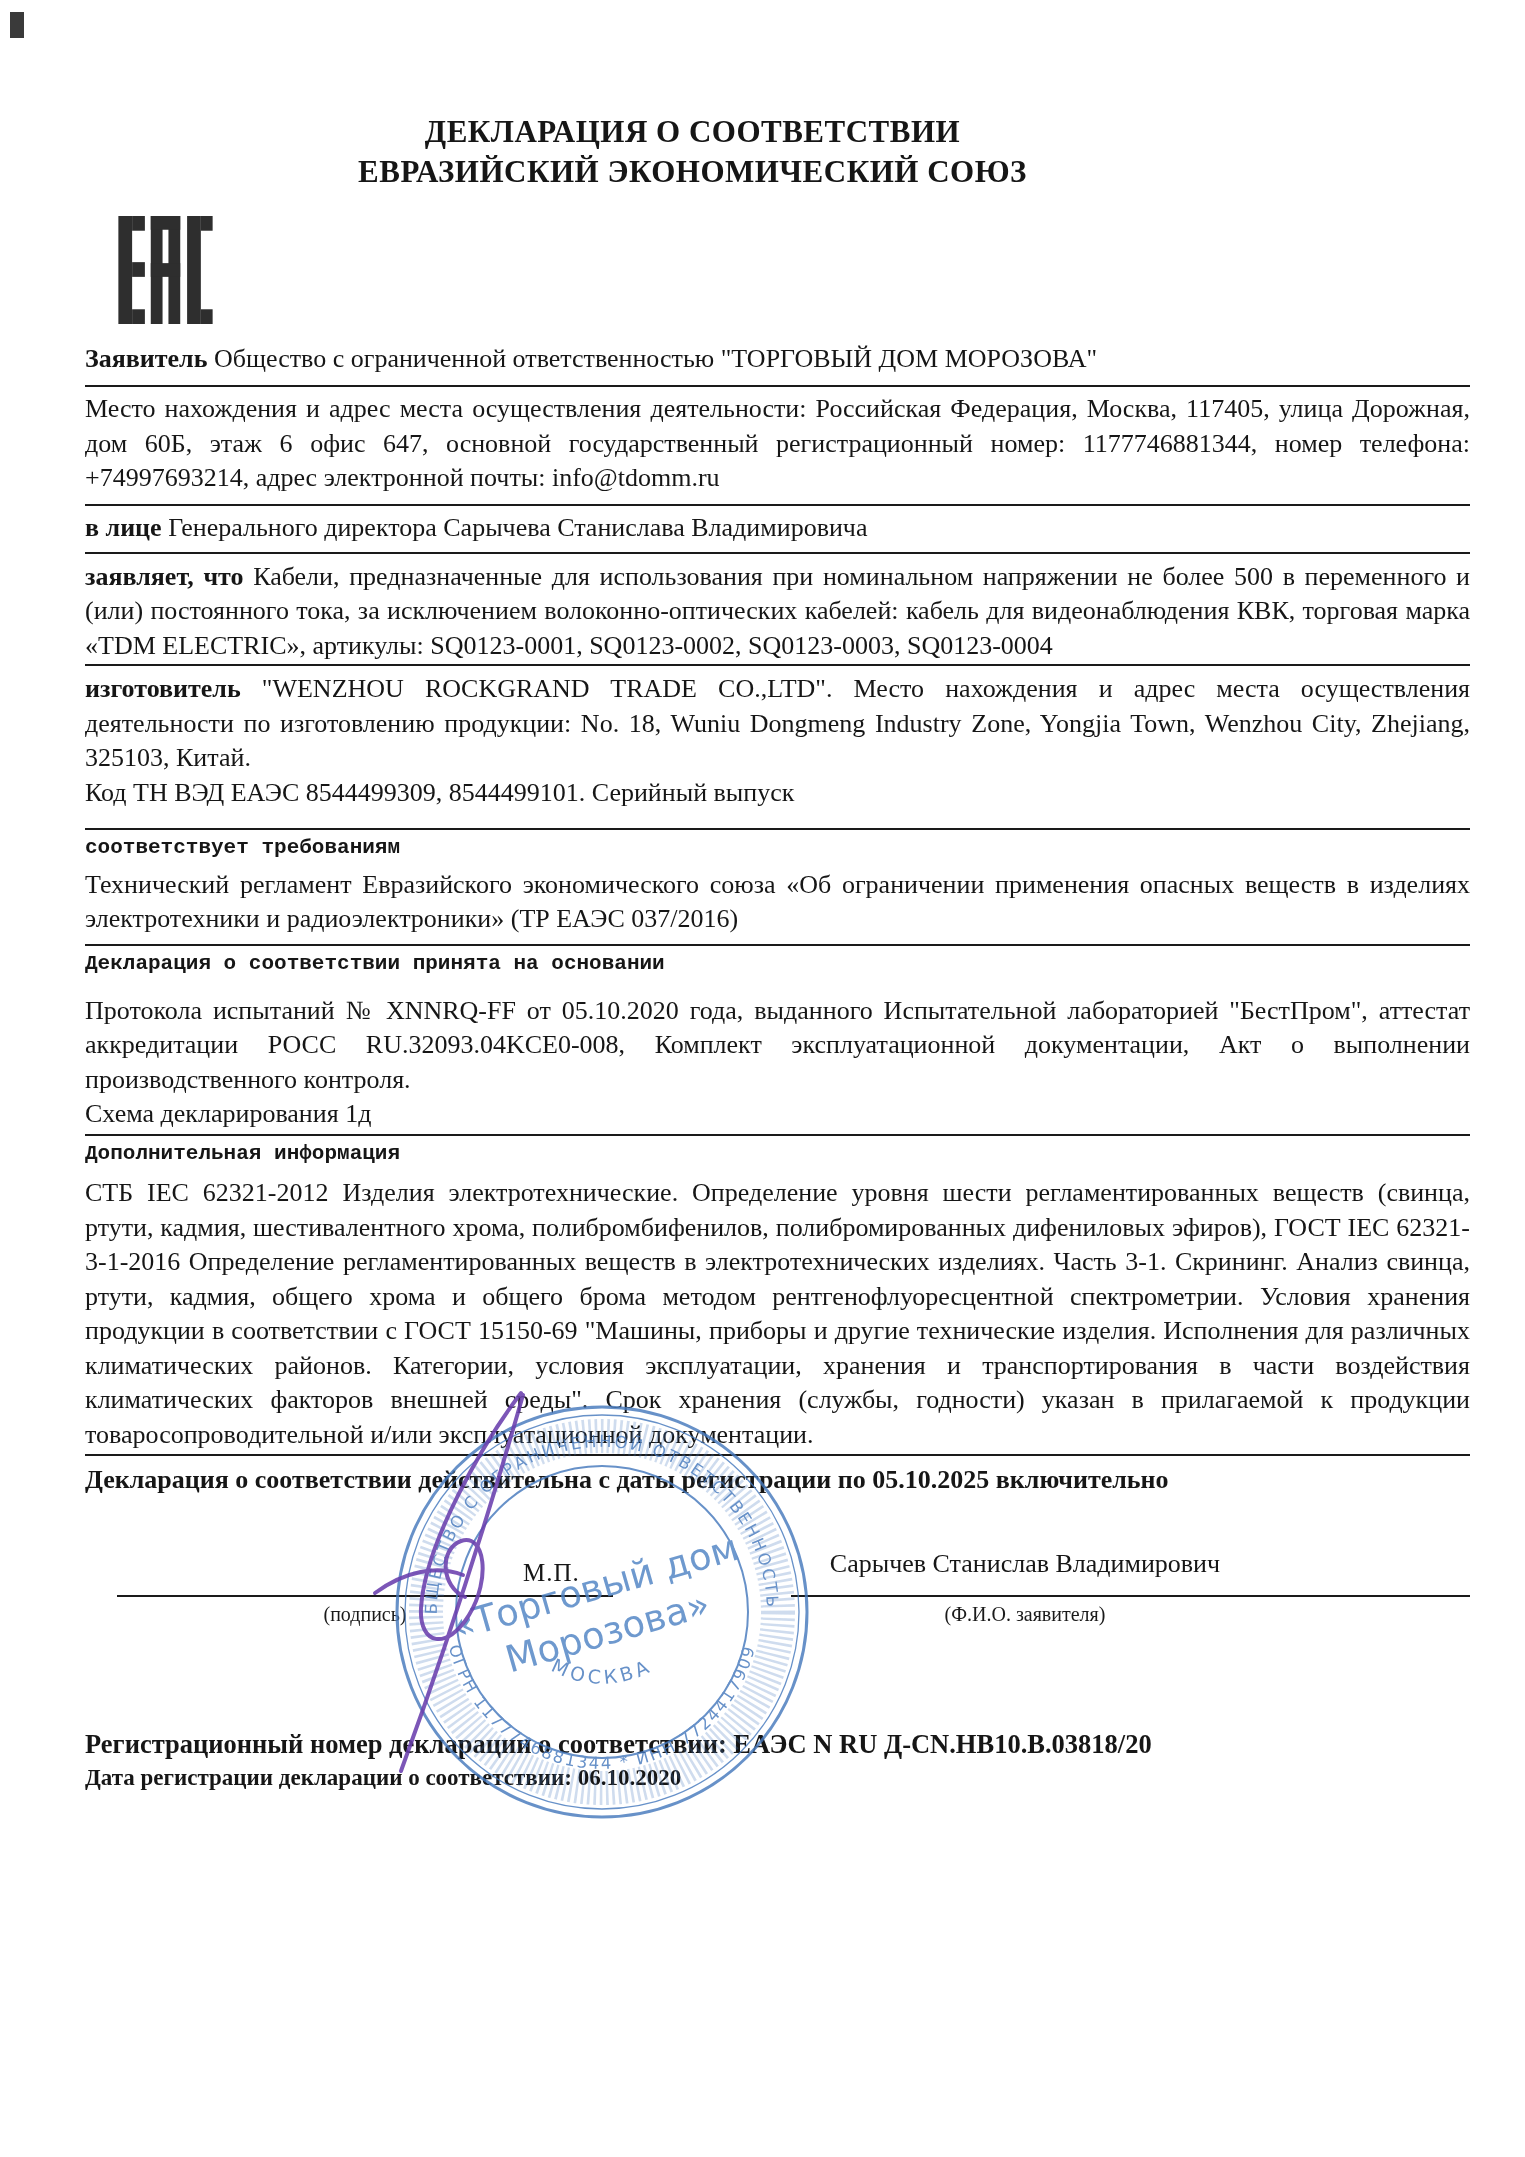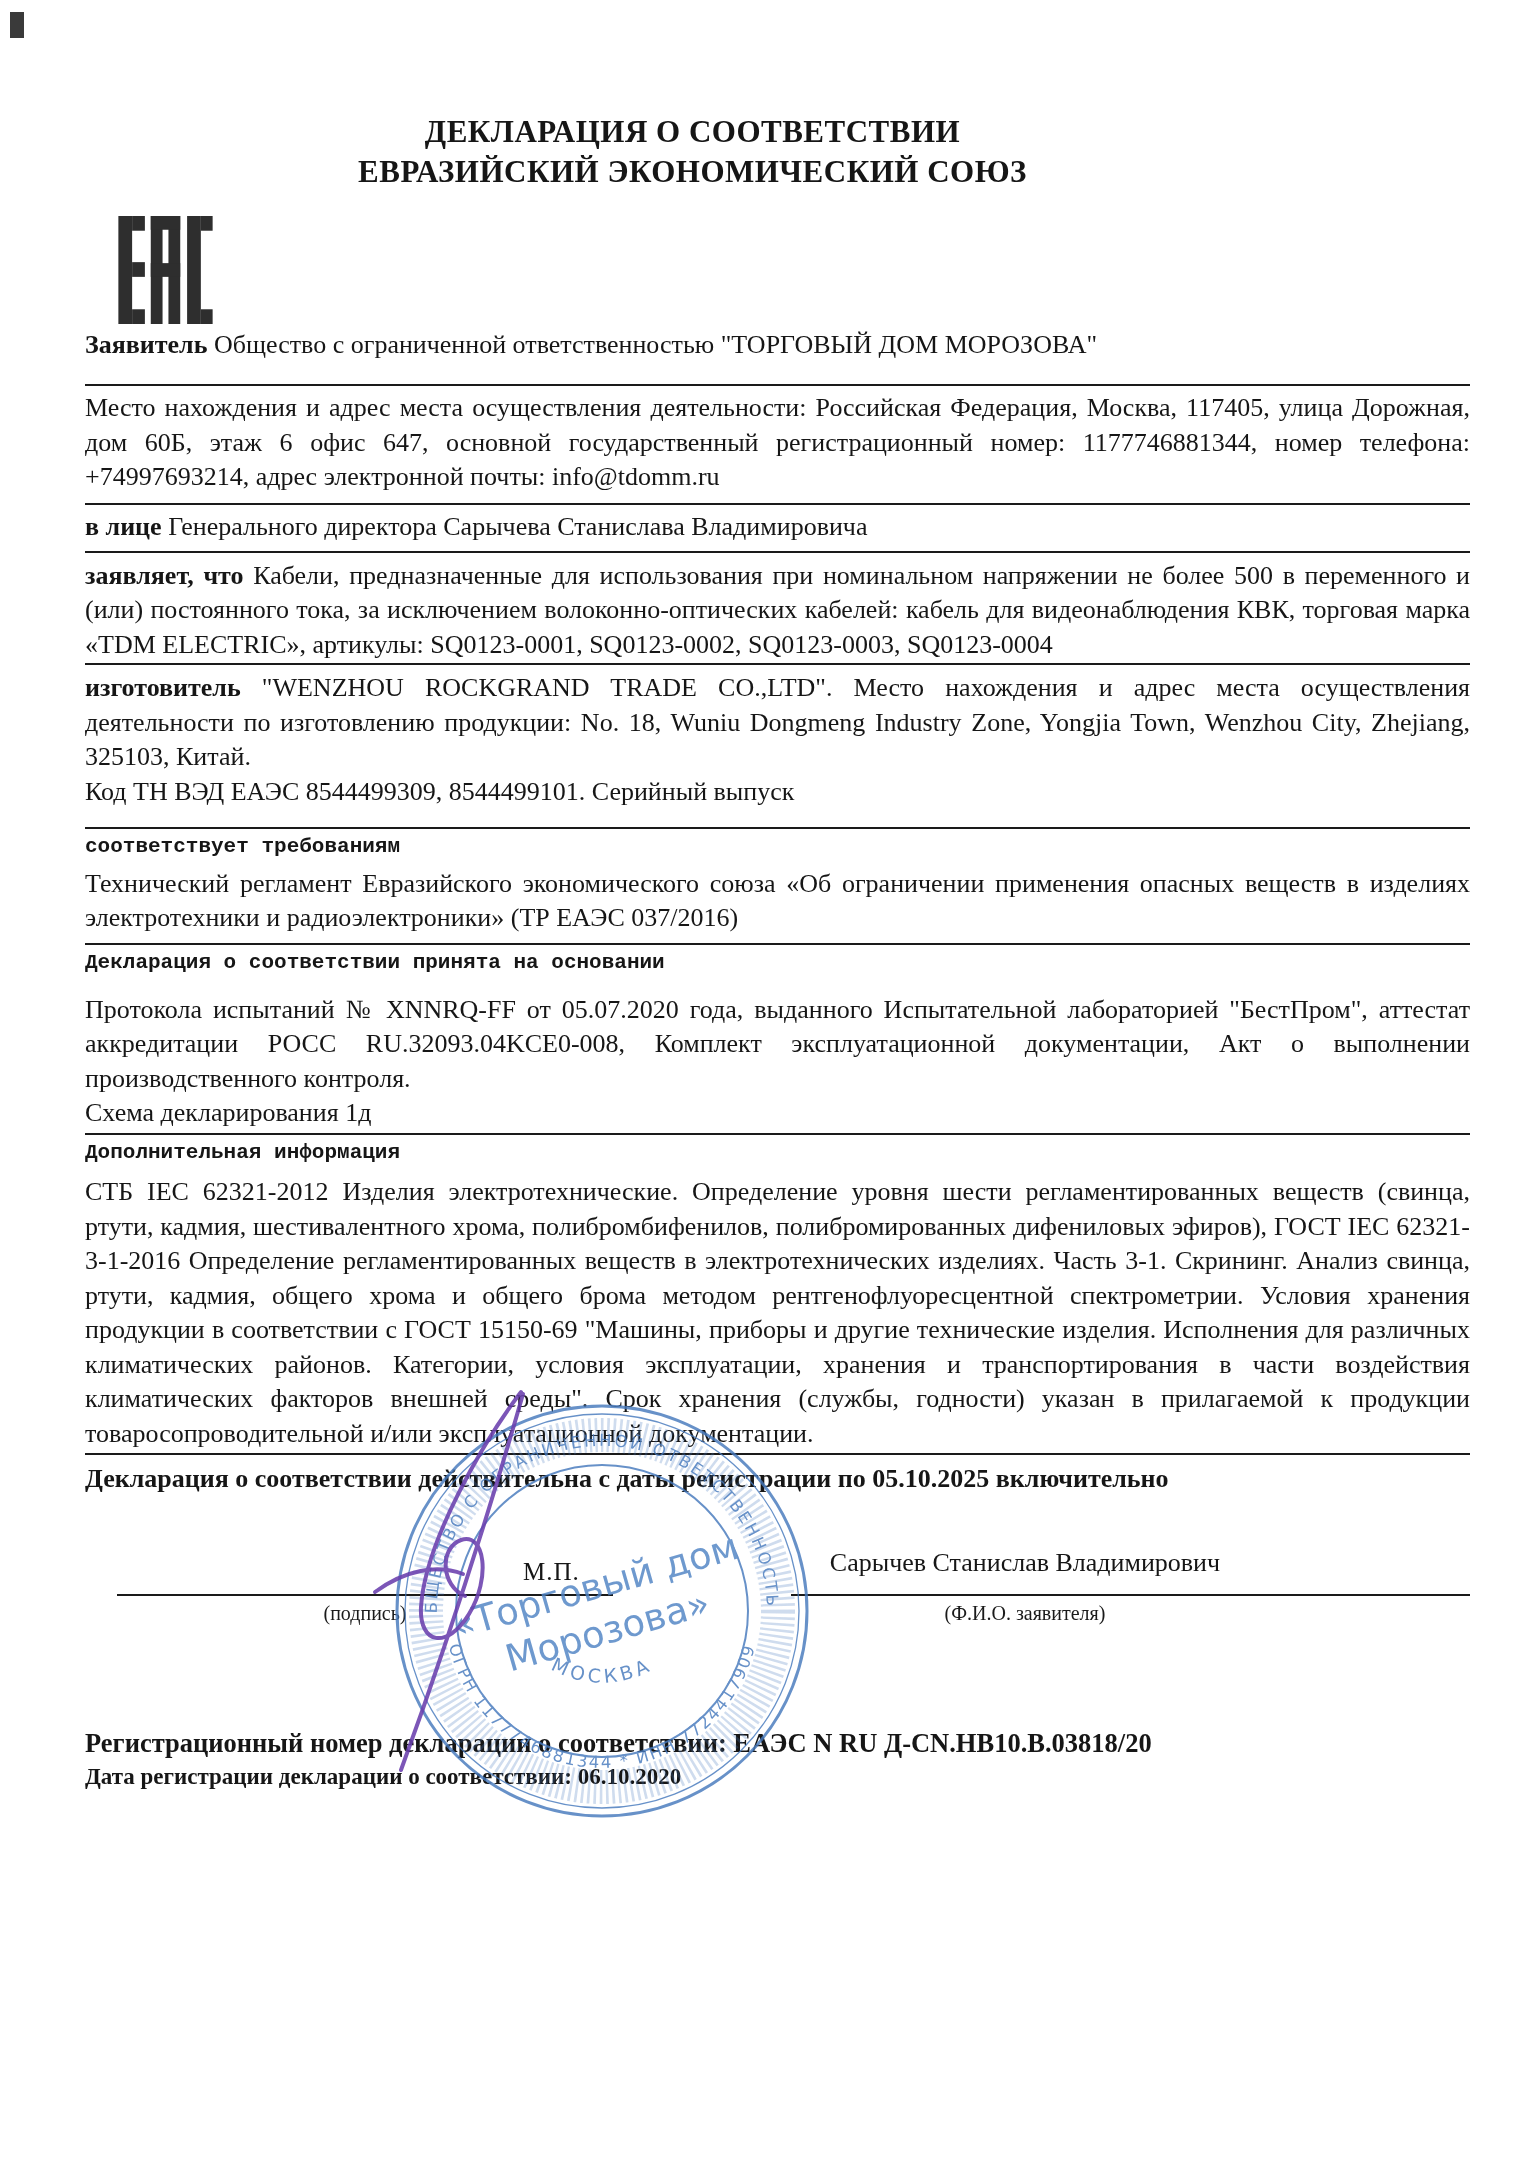--- a/index.html
+++ b/index.html
@@ -18,21 +18,21 @@
     padding-right:170px;
     text-align:center;
     font-weight:bold;
     font-size:31px;
     line-height:40px;
     letter-spacing:.5px;
   }
   .eac-logo{display:block;margin:24px 0 0 33px;width:95px;height:108px;}
   .row{font-size:26px;line-height:34px;}
   .rule{border-bottom:2px solid #1a1a1a;}
-  .sec-applicant{margin-top:4px;padding-bottom:22px;}
+  .sec-applicant{margin-top:18px;padding-bottom:9px;}
   .par{font-size:26px;line-height:34.5px;text-align:justify;}
   .sec-address{padding:5px 0 8px;}
   .sec-inface{padding:5px 0 7px;}
   .sec-declares{padding:6px 0 1px;}
   .sec-manufacturer{padding:6px 0 0;}
   .sec-code{padding-bottom:18px;}
   .hdr{font-weight:bold;font-size:21px;line-height:34px;padding-top:1px;font-family:Liberation Mono, monospace;}
   .sec-complies{padding:3px 0 7px;}
   .sec-basis{padding-top:13px;}
   .sec-scheme{padding-bottom:3px;}
@@ -103,21 +103,21 @@
     <div class="par sec-manufacturer">
       <b>изготовитель</b>
       <span>"WENZHOU ROCKGRAND TRADE CO.,LTD". Место нахождения и адрес места осуществления деятельности по изготовлению продукции: No. 18, Wuniu Dongmeng Industry Zone, Yongjia Town, Wenzhou City, Zhejiang, 325103, Китай.</span>
     </div>
     <div class="row sec-code rule">Код ТН ВЭД ЕАЭС 8544499309, 8544499101. Серийный выпуск</div>
 
     <div class="hdr">соответствует требованиям</div>
     <div class="par sec-complies rule">Технический регламент Евразийского экономического союза «Об ограничении применения опасных веществ в изделиях электротехники и радиоэлектроники» (ТР ЕАЭС 037/2016)</div>
 
     <div class="hdr">Декларация о соответствии принята на основании</div>
-    <div class="par sec-basis">Протокола испытаний № XNNRQ-FF от 05.07.2020 года, выданного Испытательной лабораторией "БестПром", аттестат аккредитации РОСС RU.32093.04KCE0-008, Комплект эксплуатационной документации, Акт о выполнении производственного контроля.</div>
+    <div class="par sec-basis">Протокола испытаний № XNNRQ-FF от 05.10.2020 года, выданного Испытательной лабораторией "БестПром", аттестат аккредитации РОСС RU.32093.04KCE0-008, Комплект эксплуатационной документации, Акт о выполнении производственного контроля.</div>
     <div class="row sec-scheme rule">Схема декларирования 1д</div>
 
     <div class="hdr">Дополнительная информация</div>
     <div class="par sec-additional rule">СТБ IEC 62321-2012 Изделия электротехнические. Определение уровня шести регламентированных веществ (свинца, ртути, кадмия, шестивалентного хрома, полибромбифенилов, полибромированных дифениловых эфиров), ГОСТ IEC 62321-3-1-2016  Определение регламентированных веществ в электротехнических изделиях. Часть 3-1. Скрининг. Анализ свинца, ртути, кадмия, общего хрома и общего брома методом рентгенофлуоресцентной спектрометрии. Условия хранения продукции в соответствии с ГОСТ 15150-69 "Машины, приборы и другие технические изделия. Исполнения для различных климатических районов. Категории, условия эксплуатации, хранения и транспортирования в части воздействия климатических факторов внешней среды". Срок хранения (службы, годности) указан в прилагаемой к продукции товаросопроводительной и/или эксплуатационной документации.</div>
 
     <div class="sec-validity">Декларация о соответствии действительна с даты регистрации по 05.10.2025 включительно</div>
 
     <div class="sig-area">
       <div class="sig-line sig-line-left"></div>
       <div class="sig-caption cap-sign">(подпись)</div>

